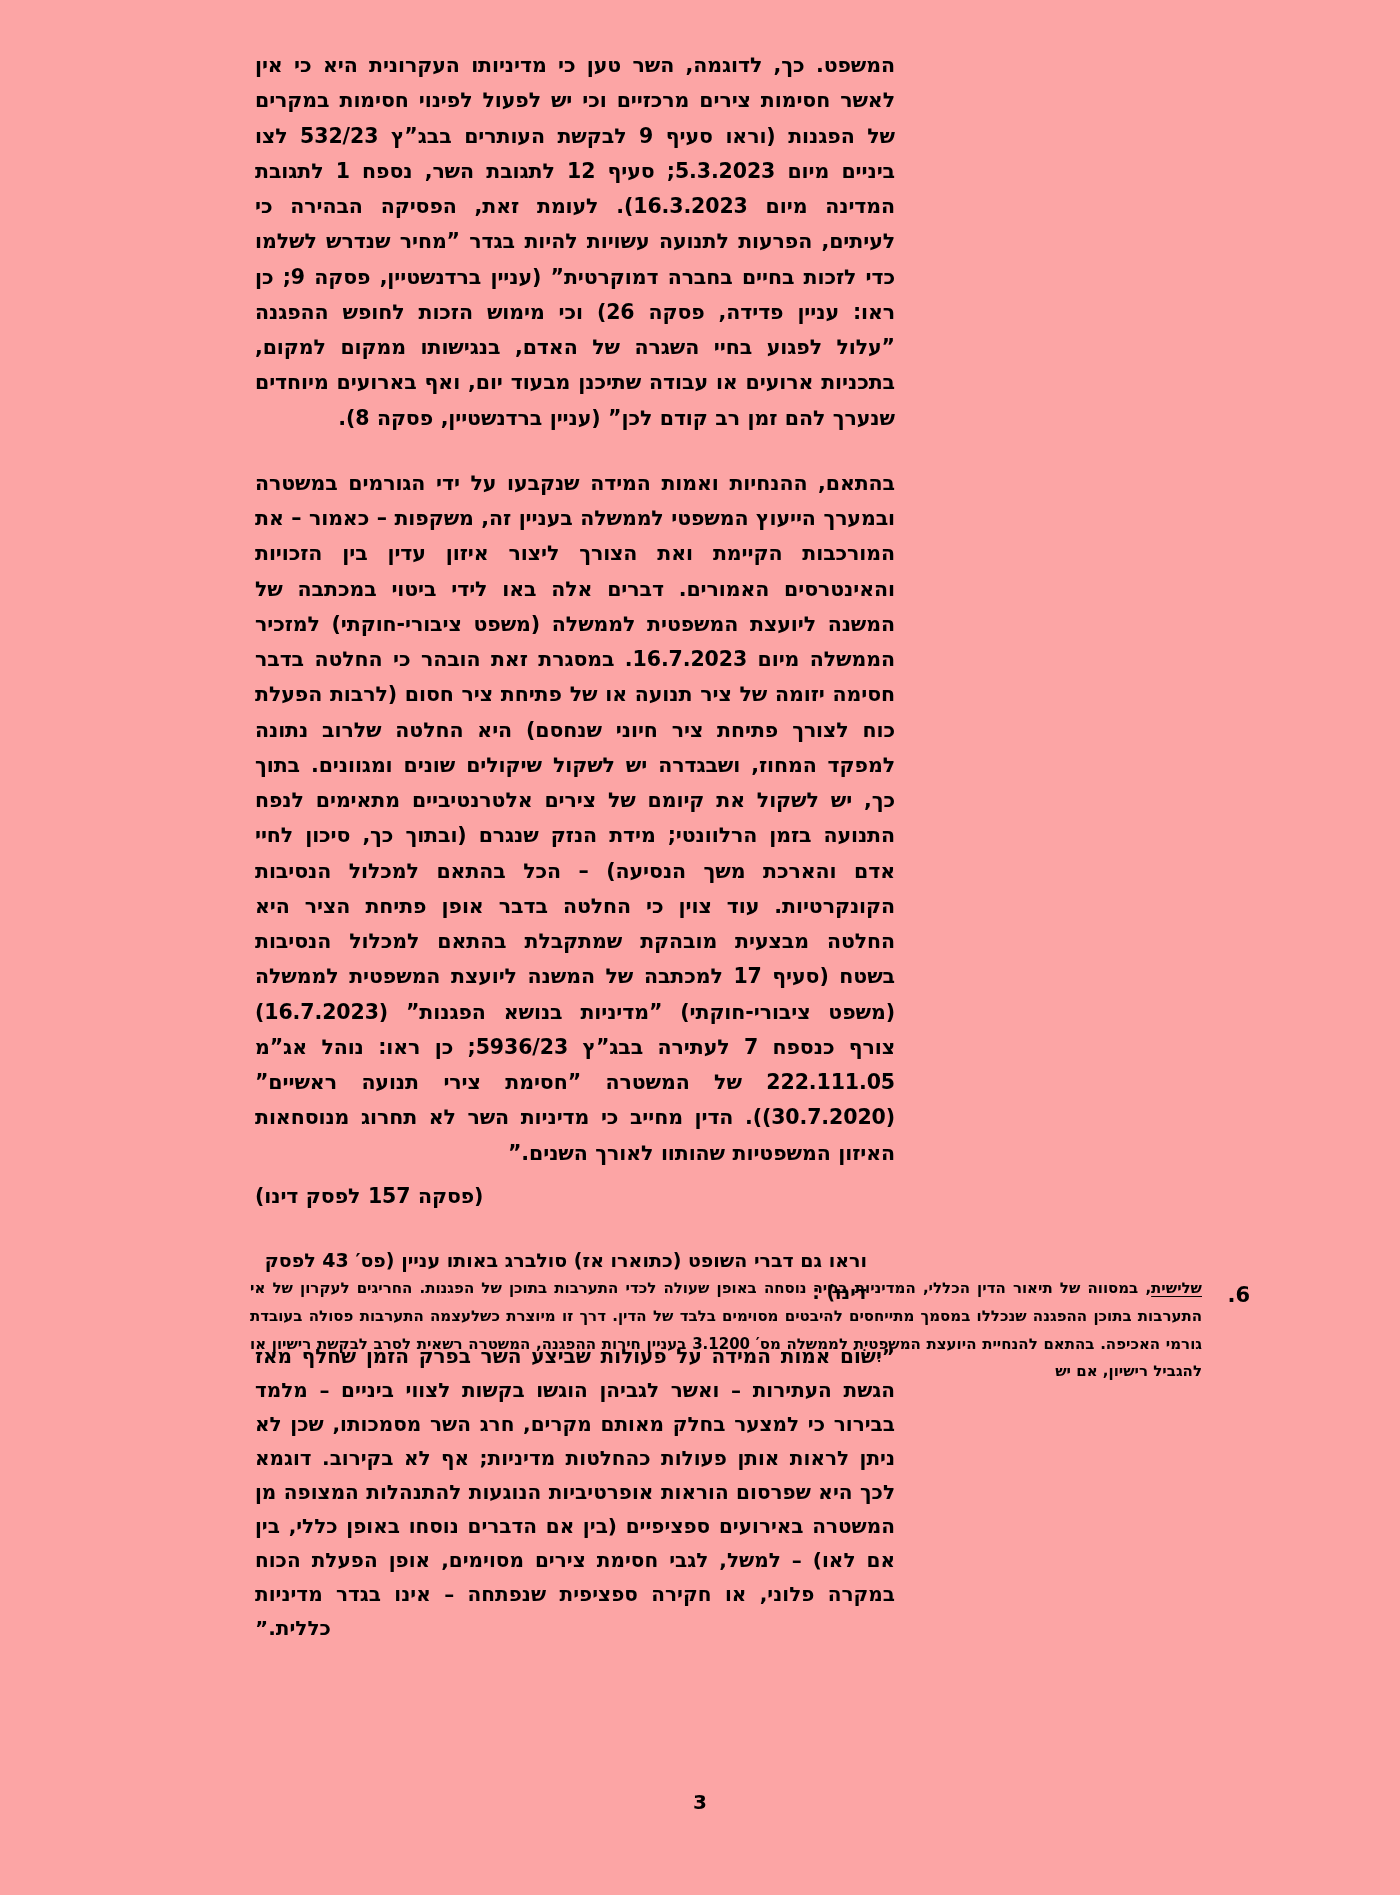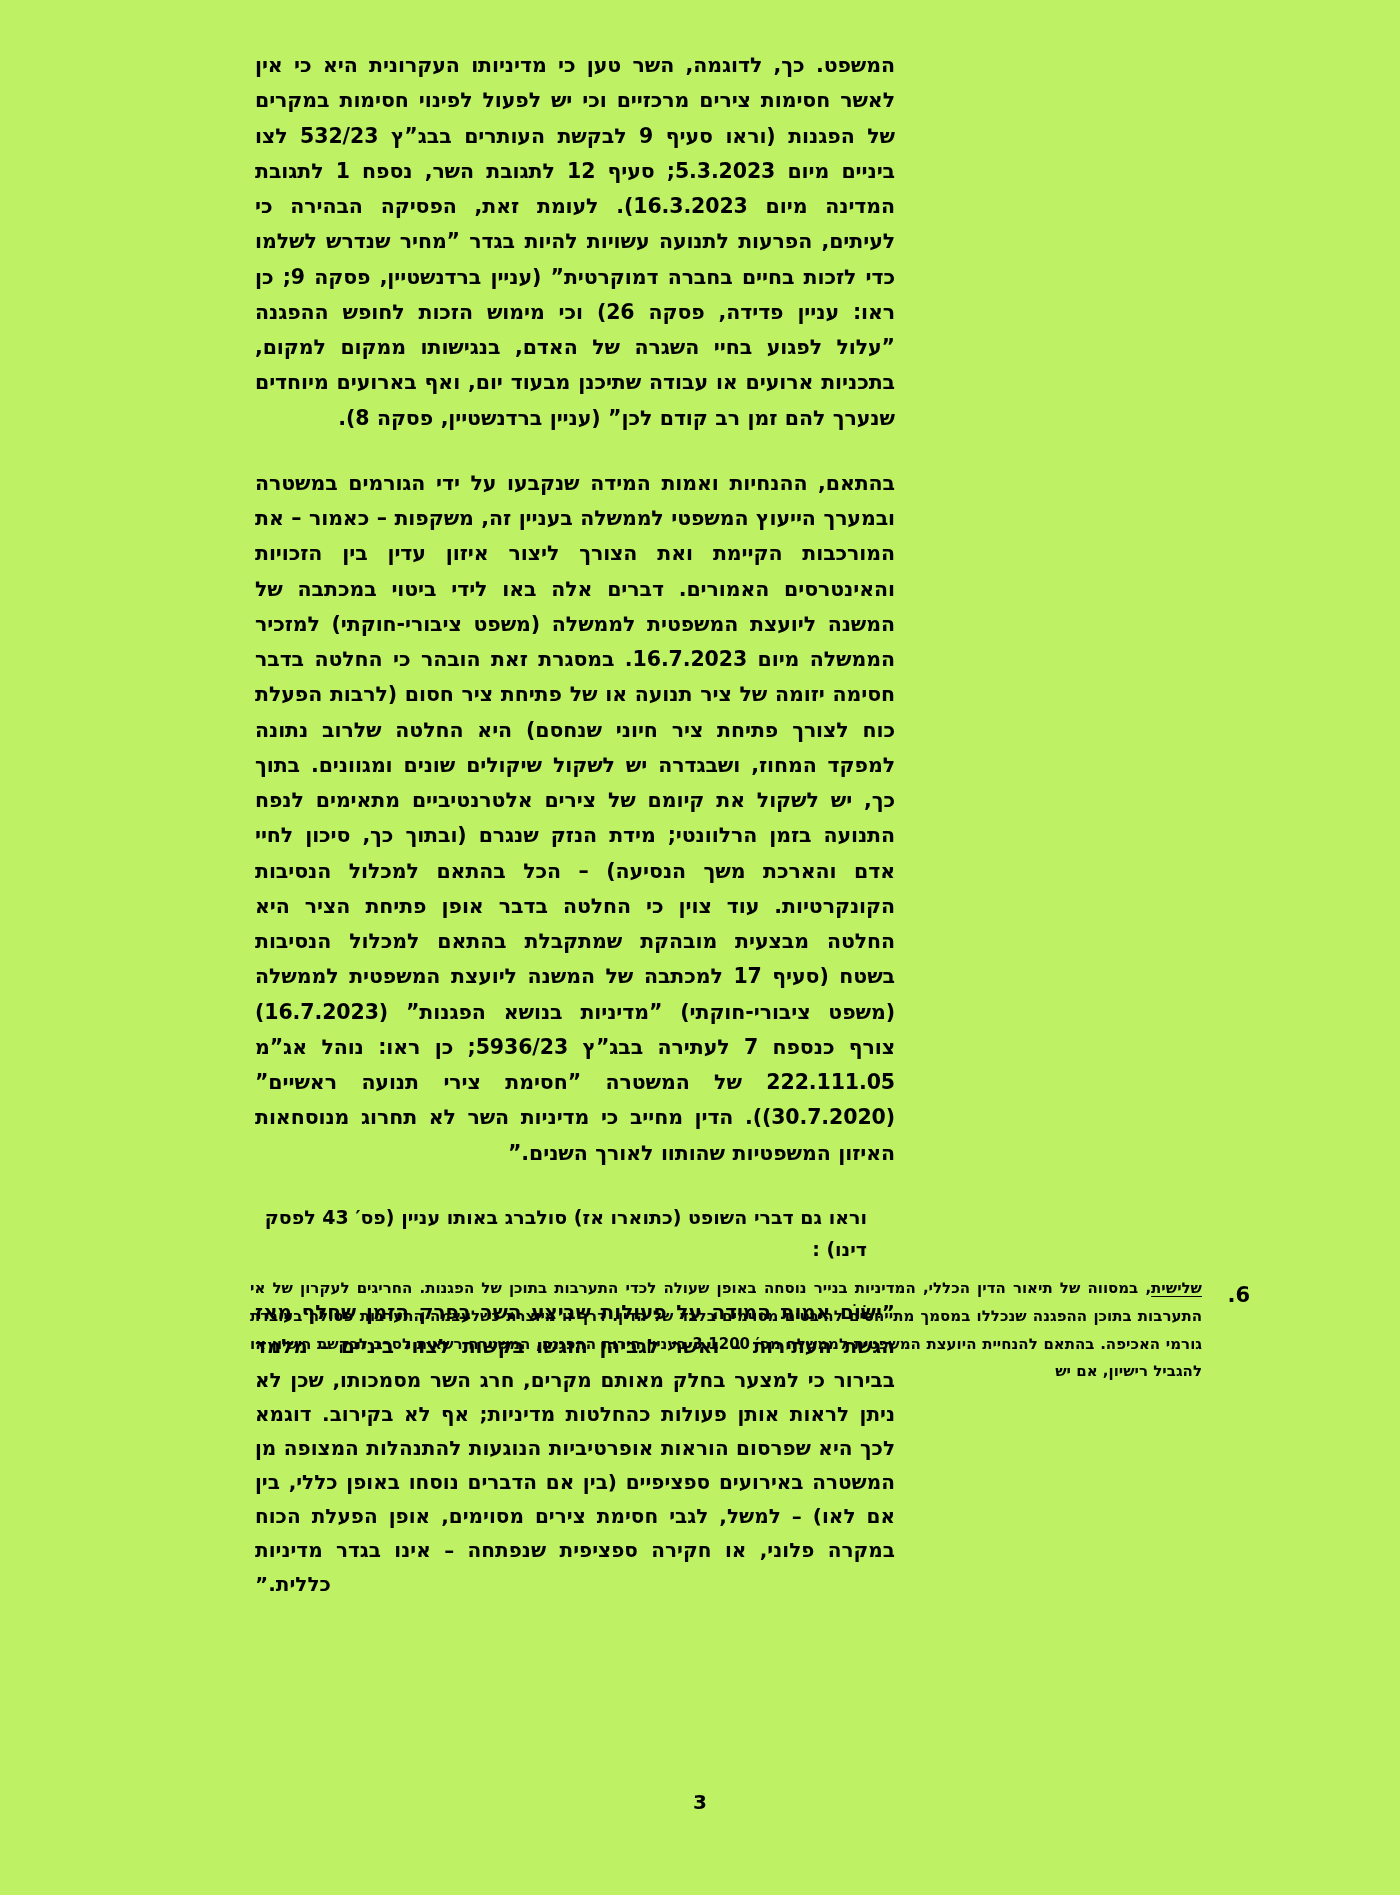--- a/index.html
+++ b/index.html
@@ -16,21 +16,21 @@
     font-family: "DejaVu Sans", "Liberation Sans", sans-serif;
     color: #000000;
     overflow: hidden;
   }
 
   .page {
     position: absolute;
     top: 0; left: 0;
     width: 1400px;
     height: 1895px;
-    background: #bef264;
+    background: #fca5a5;
     padding: 40px 0 0 0;
   }
 
   
   .body-col {
     position: absolute;
     top: 48px;
     right: 505px;      
     width: 640px;      
     direction: rtl;
@@ -127,20 +127,21 @@
 <body>
 
 <div class="page">
 
   <div class="body-col">
 
     <p class="para">המשפט. כך, לדוגמה, השר טען כי מדיניותו העקרונית היא כי אין לאשר חסימות צירים מרכזיים וכי יש לפעול לפינוי חסימות במקרים של הפגנות (וראו סעיף 9 לבקשת העותרים בבג”ץ 532/23 לצו ביניים מיום 5.3.2023; סעיף 12 לתגובת השר, נספח 1 לתגובת המדינה מיום 16.3.2023). לעומת זאת, הפסיקה הבהירה כי לעיתים, הפרעות לתנועה עשויות להיות בגדר ”מחיר שנדרש לשלמו כדי לזכות בחיים בחברה דמוקרטית” (עניין ברדנשטיין, פסקה 9; כן ראו: עניין פדידה, פסקה 26) וכי מימוש הזכות לחופש ההפגנה ”עלול לפגוע בחיי השגרה של האדם, בנגישותו ממקום למקום, בתכניות ארועים או עבודה שתיכנן מבעוד יום, ואף בארועים מיוחדים שנערך להם זמן רב קודם לכן” (עניין ברדנשטיין, פסקה 8).</p>
 
     <p class="para"><span>בהתאם, ההנחיות ואמות המידה שנקבעו על ידי הגורמים במשטרה ובמערך הייעוץ המשפטי לממשלה בעניין זה, משקפות – כאמור – את המורכבות הקיימת ואת הצורך ליצור איזון עדין בין הזכויות והאינטרסים האמורים. דברים אלה באו לידי ביטוי במכתבה של המשנה ליועצת המשפטית לממשלה (משפט ציבורי-חוקתי) למזכיר הממשלה מיום 16.7.2023. במסגרת זאת הובהר כי החלטה בדבר חסימה יזומה של ציר תנועה או של פתיחת ציר חסום (לרבות הפעלת כוח לצורך פתיחת ציר חיוני שנחסם) היא החלטה שלרוב נתונה למפקד המחוז, ושבגדרה יש לשקול שיקולים שונים ומגוונים. בתוך כך, יש לשקול את קיומם של צירים אלטרנטיביים מתאימים לנפח התנועה בזמן הרלוונטי; מידת הנזק שנגרם (ובתוך כך, סיכון לחיי אדם והארכת משך הנסיעה) – הכל בהתאם למכלול הנסיבות הקונקרטיות. עוד צוין כי החלטה בדבר אופן פתיחת הציר היא החלטה מבצעית מובהקת שמתקבלת בהתאם למכלול הנסיבות בשטח (סעיף 17 למכתבה של המשנה ליועצת המשפטית לממשלה (משפט ציבורי-חוקתי) ”מדיניות בנושא הפגנות” (16.7.2023) צורף כנספח 7 לעתירה בבג”ץ 5936/23; כן ראו: נוהל אג”מ 222.111.05 של המשטרה ”חסימת צירי תנועה ראשיים” (30.7.2020)). הדין מחייב כי מדיניות השר לא תחרוג מנוסחאות האיזון המשפטיות שהותוו לאורך השנים.”</span></p>
 
+    <p class="para last-center-end" style="margin-top:-22px;">(פסקה 157 לפסק דינו)</p>
 
     <div class="intro-line">וראו גם דברי השופט (כתוארו אז) סולברג באותו עניין (פס′ 43 לפסק דינו) :</div>
 
     <div class="quote-block">
       <p class="tail">”יִשּׂוֹם אמות המידה על פעולות שביצע השר בפרק הזמן שחלף מאז הגשת העתירות – ואשר לגביהן הוגשו בקשות לצווי ביניים – מלמד בבירור כי למצער בחלק מאותם מקרים, חרג השר מסמכותו, שכן לא ניתן לראות אותן פעולות כהחלטות מדיניות; אף לא בקירוב. דוגמא לכך היא שפרסום הוראות אופרטיביות הנוגעות להתנהלות המצופה מן המשטרה באירועים ספציפיים (בין אם הדברים נוסחו באופן כללי, בין אם לאו) – למשל, לגבי חסימת צירים מסוימים, אופן הפעלת הכוח במקרה פלוני, או חקירה ספציפית שנפתחה – אינו בגדר מדיניות כללית.”</p>
     </div>
 
   </div>
 
   <div class="clause">

